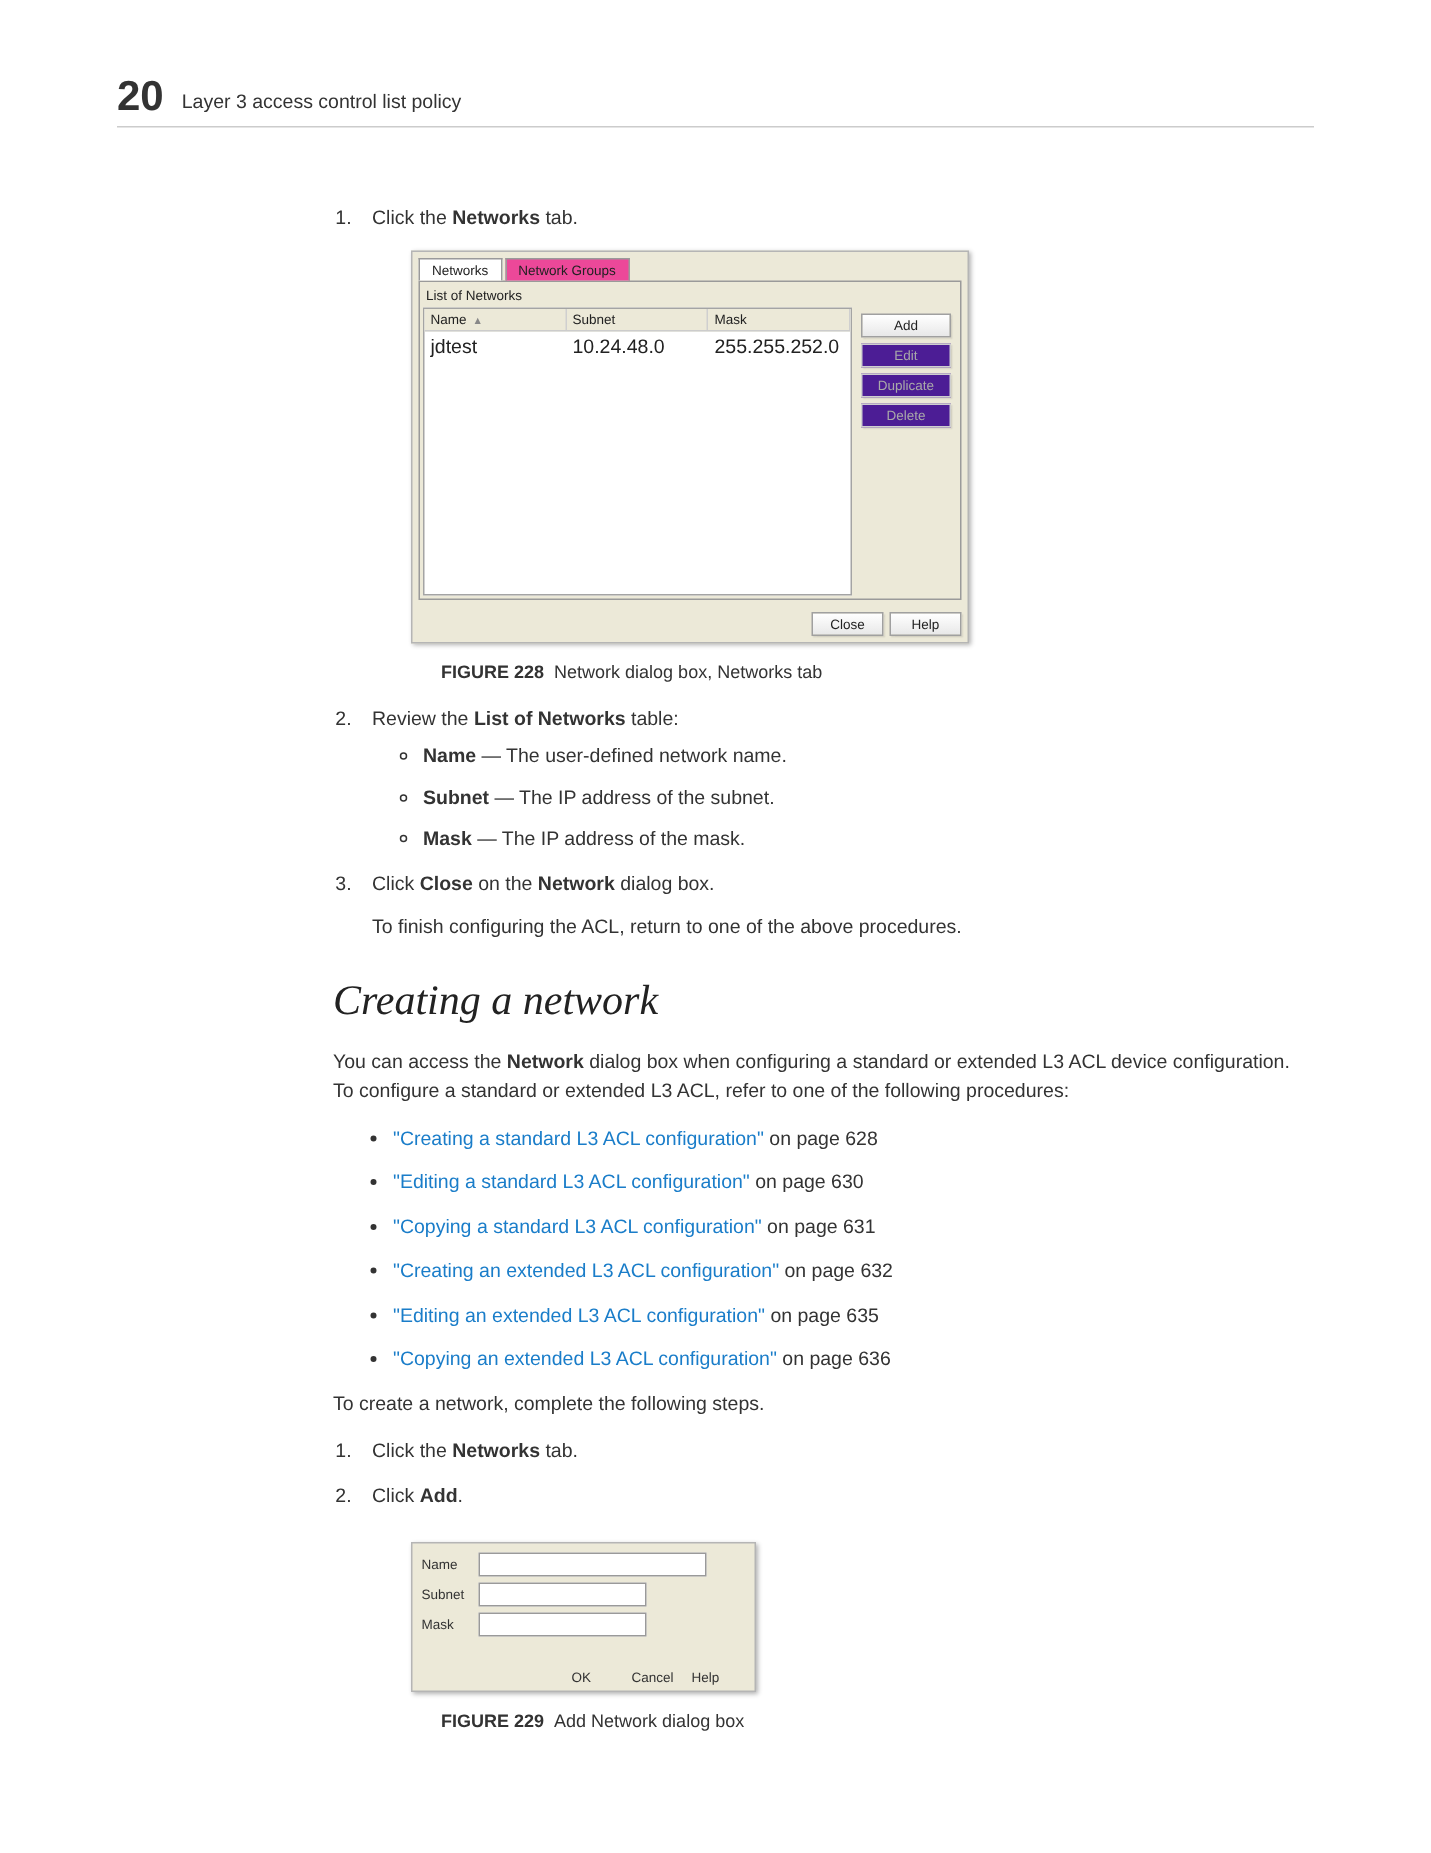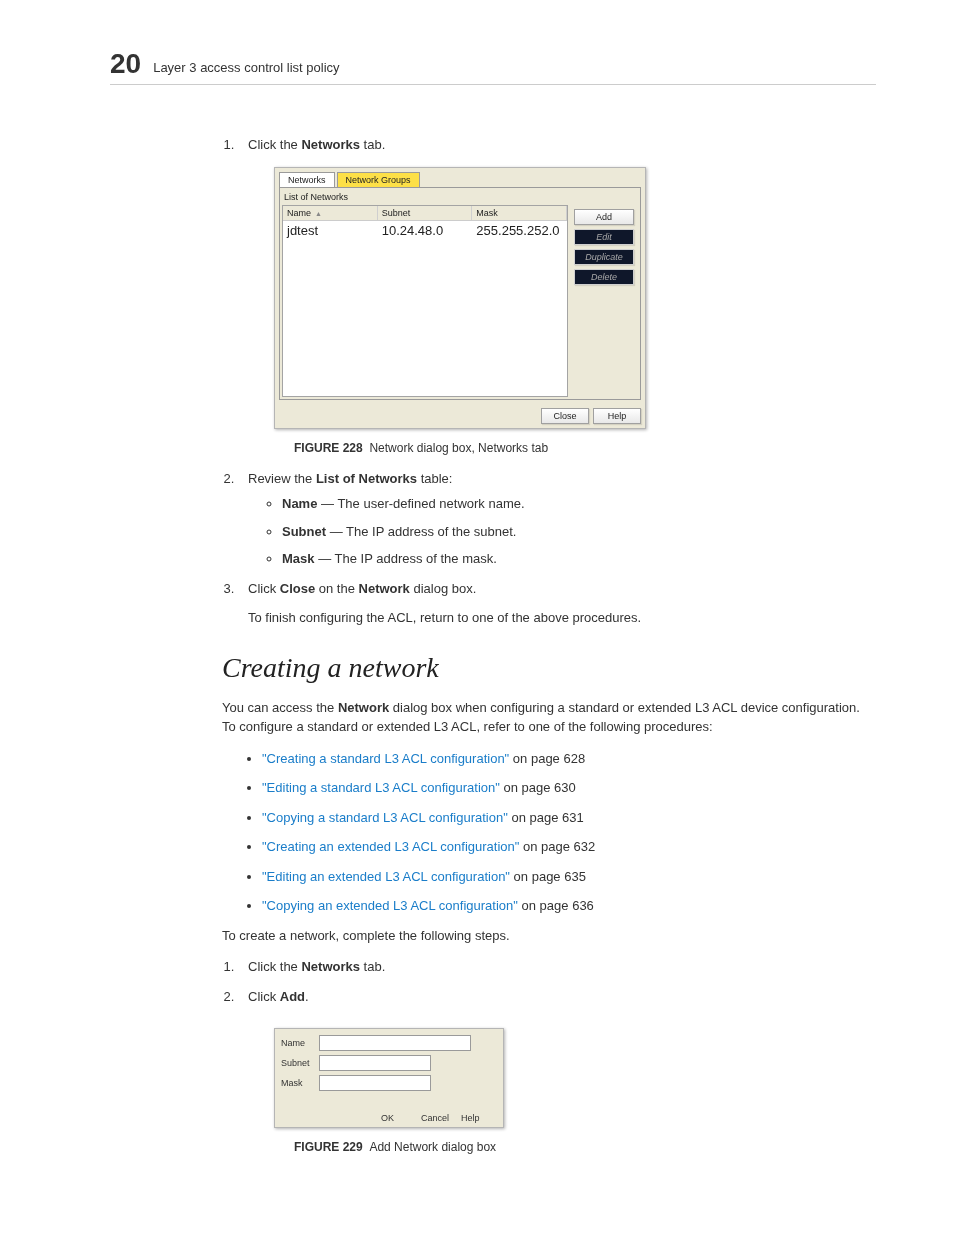--- a/index.html
+++ b/index.html
@@ -14,21 +14,20 @@
   .page {
     padding: 50px 78px 60px 78px;
   }
   .header {
     display: flex;
     align-items: flex-end;
     gap: 12px;
     border-bottom: 1px solid #ccc;
     padding-bottom: 6px;
     margin-bottom: 50px;
-    margin-left: 32px;
   }
   .chapnum {
     font-size: 28px;
     font-weight: bold;
     line-height: 1;
   }
   .chaptitle {
     font-size: 13px;
     position: relative;
     top: -3px;
@@ -97,21 +96,21 @@
     padding: 4px 0 0 4px;
   }
   .dlg .tab {
     border: 1px solid #9a9a9a;
     border-bottom: none;
     padding: 2px 8px;
     background: #fff;
     font-size: 9px;
     margin-right: 2px;
   }
-  .dlg .tab.inactive { background: #fde047; }
+  .dlg .tab.inactive { background: #ec4899; }
   .dlg .panel {
     border: 1px solid #9a9a9a;
     margin: 0 4px 4px 4px;
     background: #ece9d8;
     padding: 2px;
   }
   .dlg .paneltitle {
     font-size: 9px;
     padding: 2px 2px 3px 2px;
   }
@@ -159,22 +158,21 @@
     background: linear-gradient(#fff,#e8e8e8);
     font-size: 9px;
     padding: 2px 4px;
     width: 50px;
     text-align: center;
     box-shadow: 1px 1px 1px rgba(0,0,0,0.1);
   }
   .dlg .btn.disabled {
     color: #a9a9a9;
     border-color: #cfcfcf;
-    background: #0f172a;
-    font-style: italic;
+    background: #4c1d95;
   }
   .dlg .bottom-btns {
     display: flex;
     justify-content: flex-end;
     gap: 4px;
     padding: 4px;
   }
   .dlg .bottom-btns .btn { width: 38px; }
 
   

